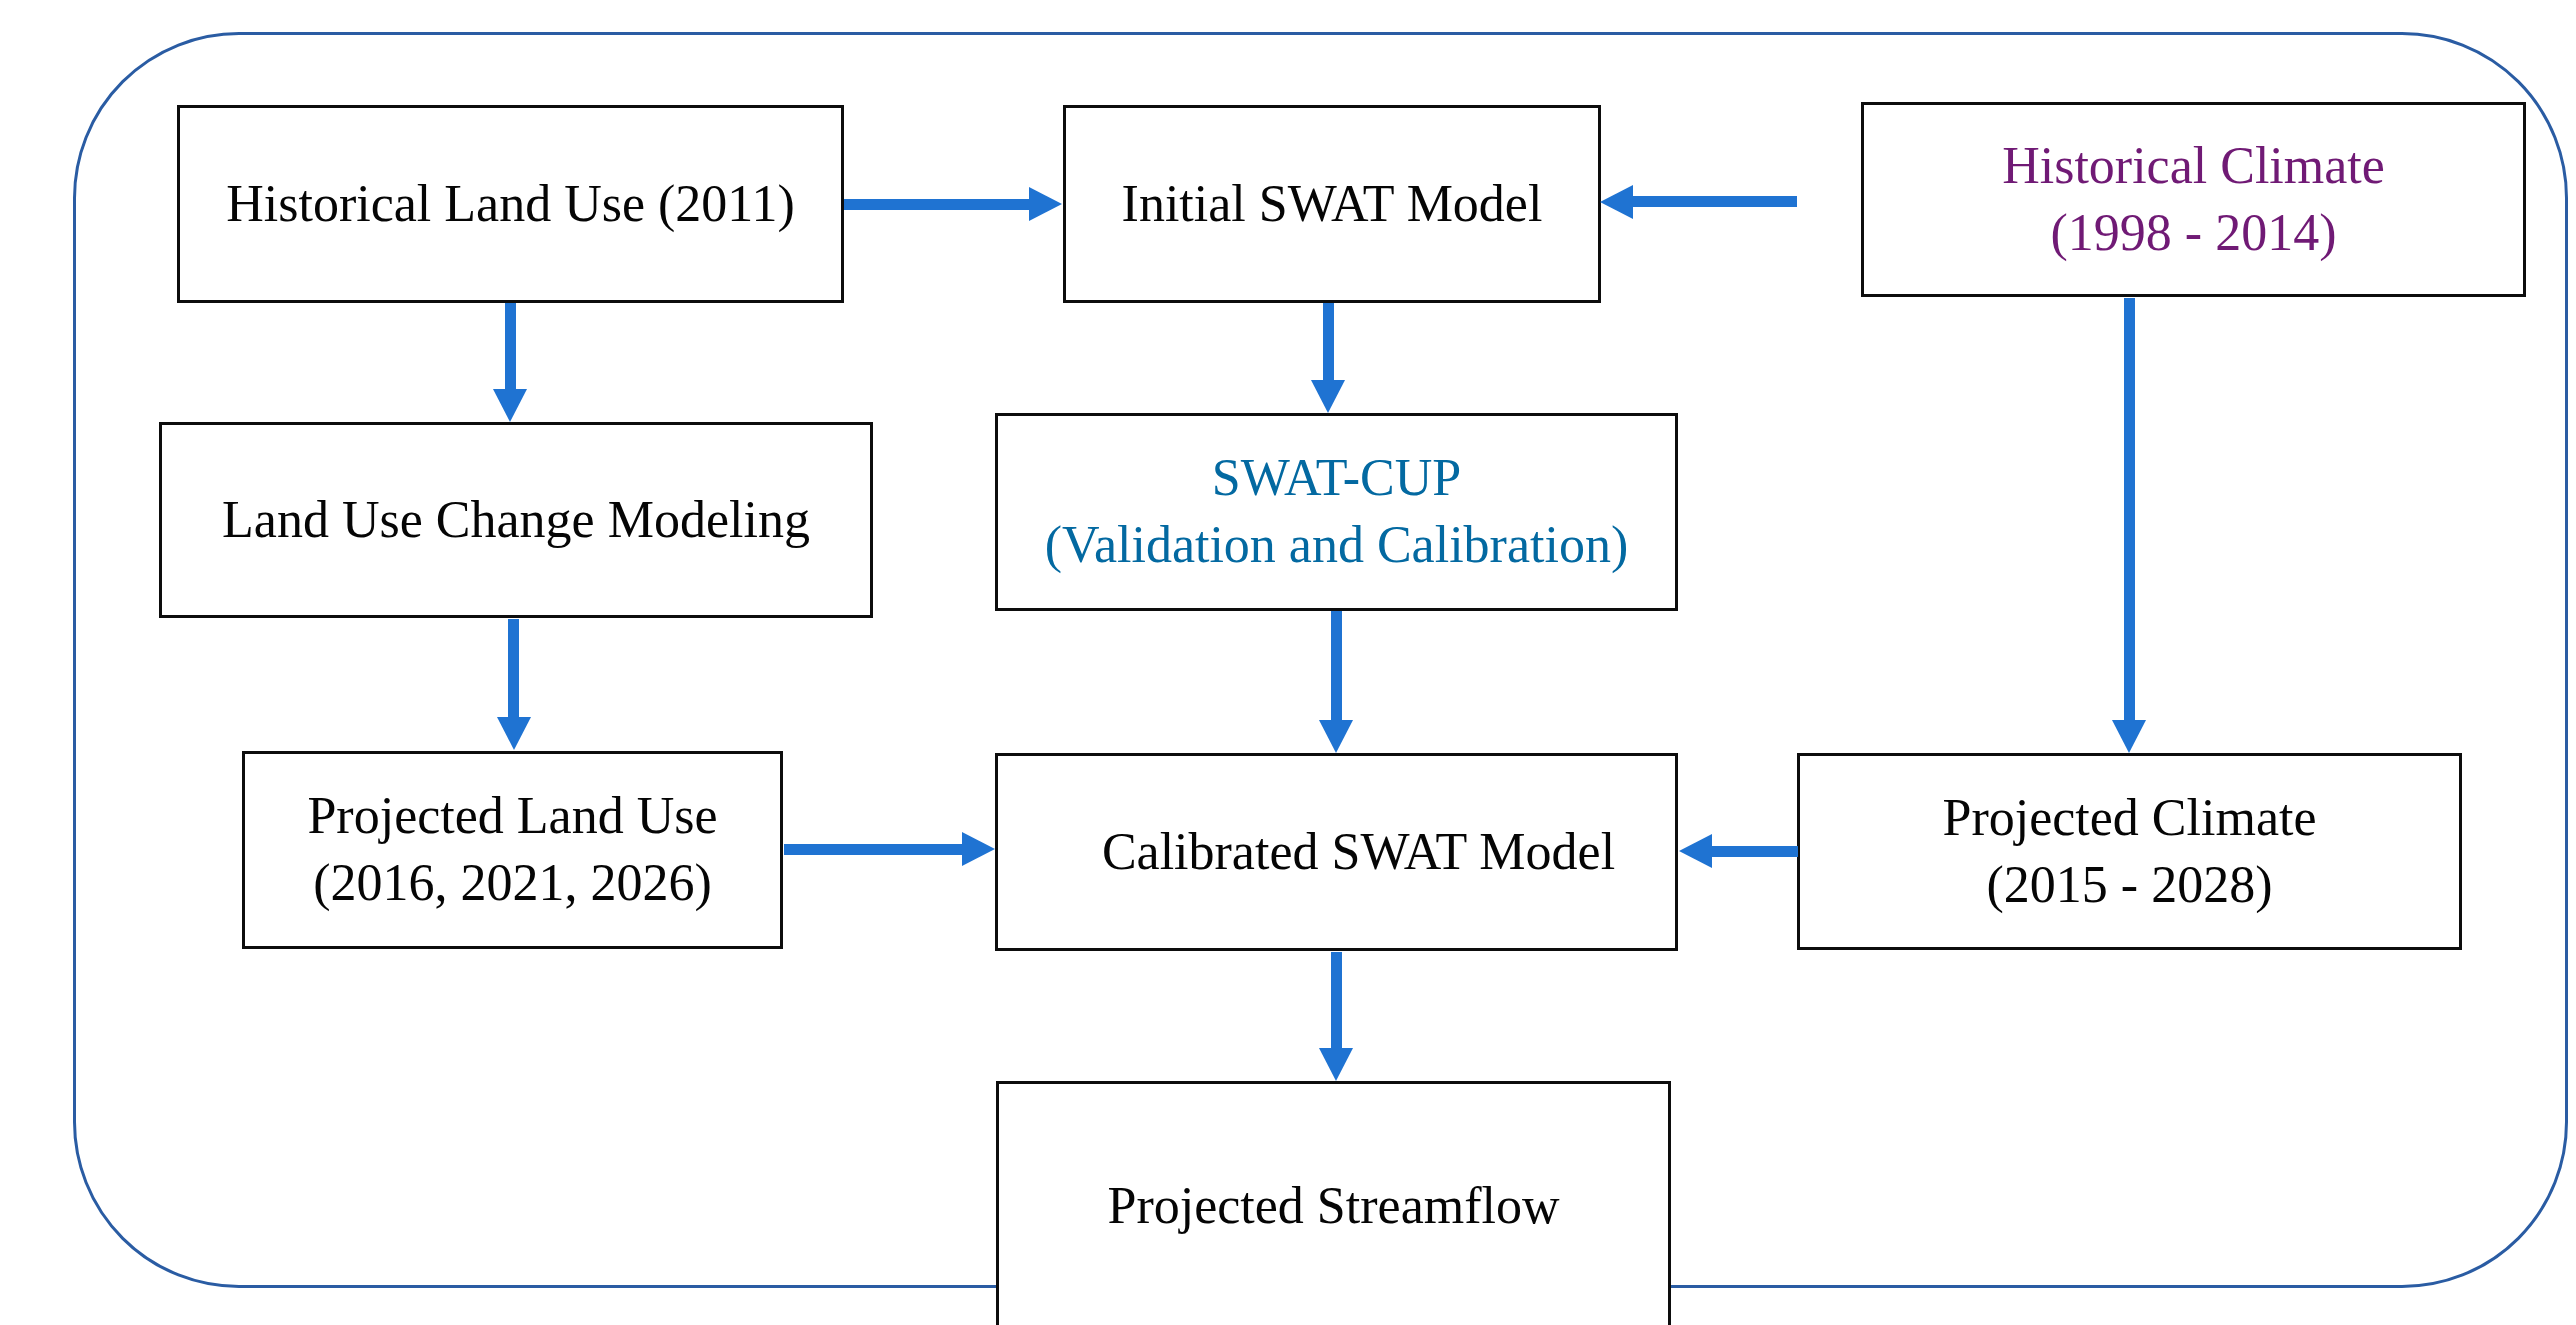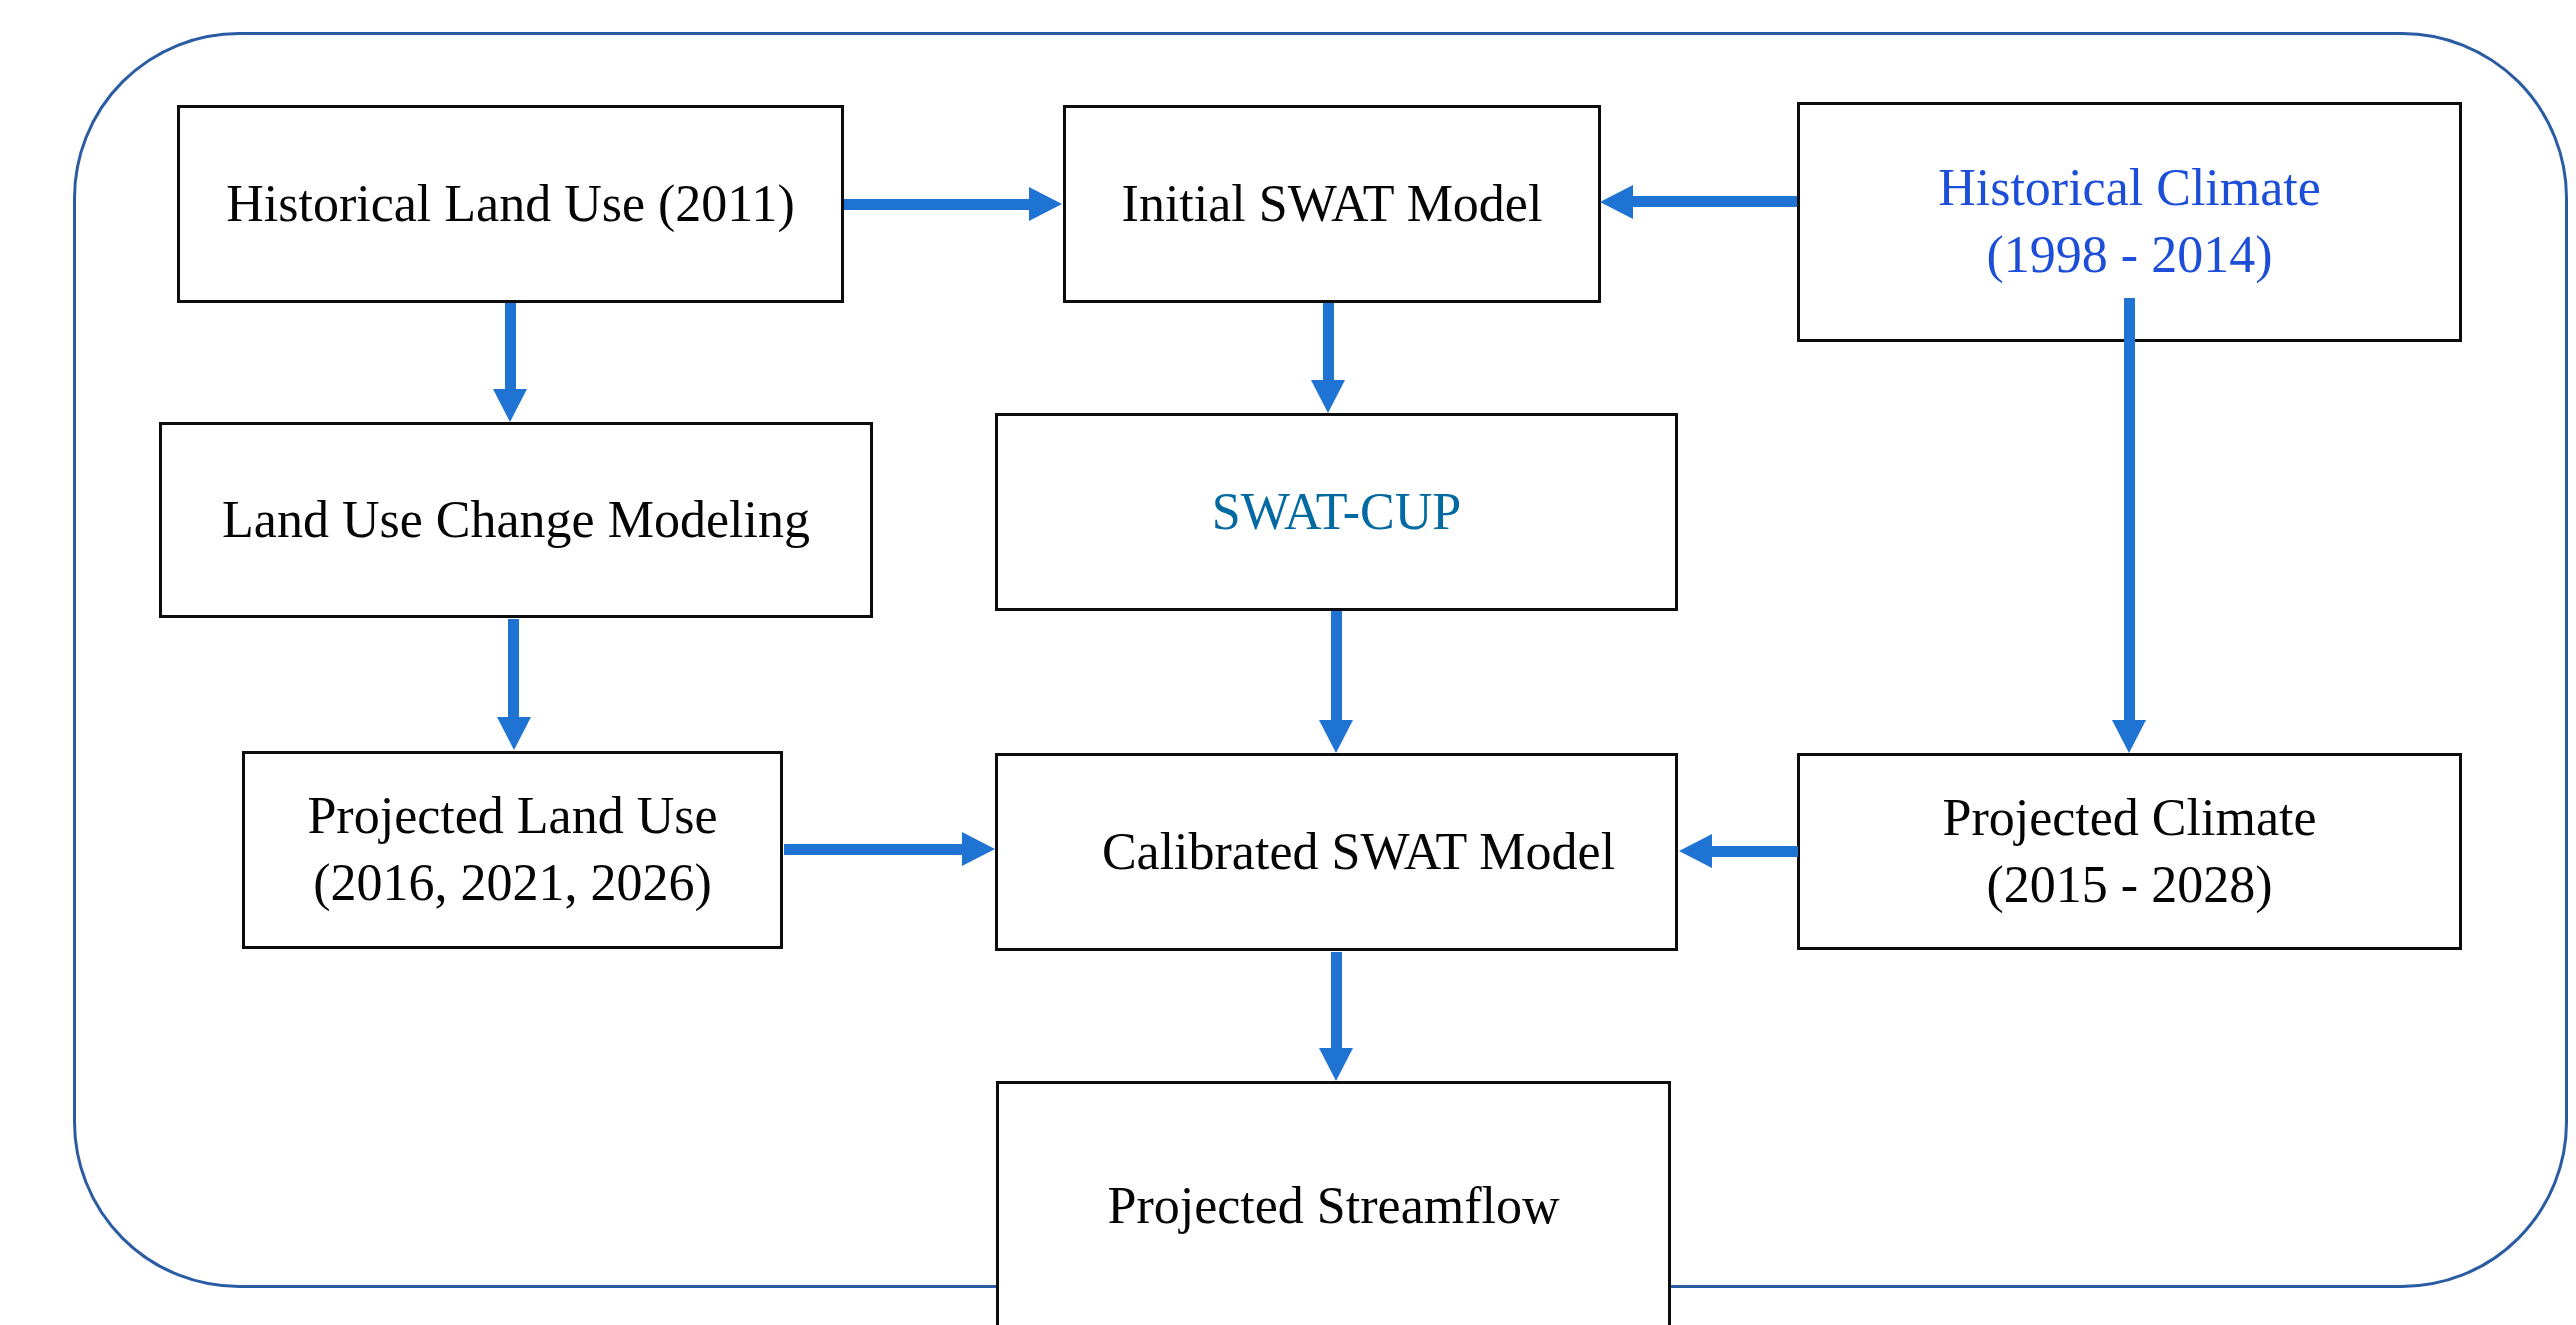--- a/index.html
+++ b/index.html
@@ -51,29 +51,30 @@
 
 <div class="stage" style="background: rgb(255, 255, 255);">
   <div class="frame" style="left: 40px; top: 32px; width: 2495px; height: 1256px; border-radius: 166px; border-width: 3.6px; border-color: rgb(42, 92, 163);"></div>
   <div id="nodes-layer">
       <div class="node" style="left: 144px; top: 105px; width: 667px; height: 198px; border: 3.6px solid rgb(13, 13, 13); background: rgb(255, 255, 255); color: rgb(5, 5, 5); font-size: 52px;">
         <div class="line">Historical Land Use (2011)</div>
       </div>
       <div class="node" style="left: 1030px; top: 105px; width: 538px; height: 198px; border: 3.6px solid rgb(13, 13, 13); background: rgb(255, 255, 255); color: rgb(5, 5, 5); font-size: 52px;">
         <div class="line">Initial SWAT Model</div>
       </div>
-      <div class="node" style="left: 1764px; top: 102px; width: 665px; height: 240px; border: 3.6px solid rgb(13, 13, 13); background: rgb(255, 255, 255); color: #1d4ed8; font-size: 52px;">
+      <div class="node" style="left: 1828px; top: 102px; width: 665px; height: 195px; border: 3.6px solid rgb(13, 13, 13); background: rgb(255, 255, 255); color: #701a75; font-size: 52px;">
         <div class="line">Historical Climate</div>
         <div class="line">(1998 - 2014)</div>
       </div>
       <div class="node" style="left: 126px; top: 422px; width: 714px; height: 196px; border: 3.6px solid rgb(13, 13, 13); background: rgb(255, 255, 255); color: rgb(5, 5, 5); font-size: 52px;">
         <div class="line">Land Use Change Modeling</div>
       </div>
       <div class="node" style="left: 962px; top: 413px; width: 683px; height: 198px; border: 3.6px solid rgb(13, 13, 13); background: rgb(255, 255, 255); color: #0369a1; font-size: 52px;">
         <div class="line">SWAT-CUP</div>
+        <div class="line">(Validation and Calibration)</div>
       </div>
       <div class="node" style="left: 209px; top: 751px; width: 541px; height: 198px; border: 3.6px solid rgb(13, 13, 13); background: rgb(255, 255, 255); color: rgb(5, 5, 5); font-size: 52px;">
         <div class="line">Projected Land Use</div>
         <div class="line">(2016, 2021, 2026)</div>
       </div>
       <div class="node" style="left: 962px; top: 753px; width: 683px; height: 198px; border: 3.6px solid rgb(13, 13, 13); background: rgb(255, 255, 255); color: rgb(5, 5, 5); font-size: 52px; padding-left: 44px;">
         <div class="line">Calibrated SWAT Model</div>
       </div>
       <div class="node" style="left: 1764px; top: 753px; width: 665px; height: 197px; border: 3.6px solid rgb(13, 13, 13); background: rgb(255, 255, 255); color: rgb(5, 5, 5); font-size: 52px; align-items: center;">
         <div class="line">Projected Climate</div>

